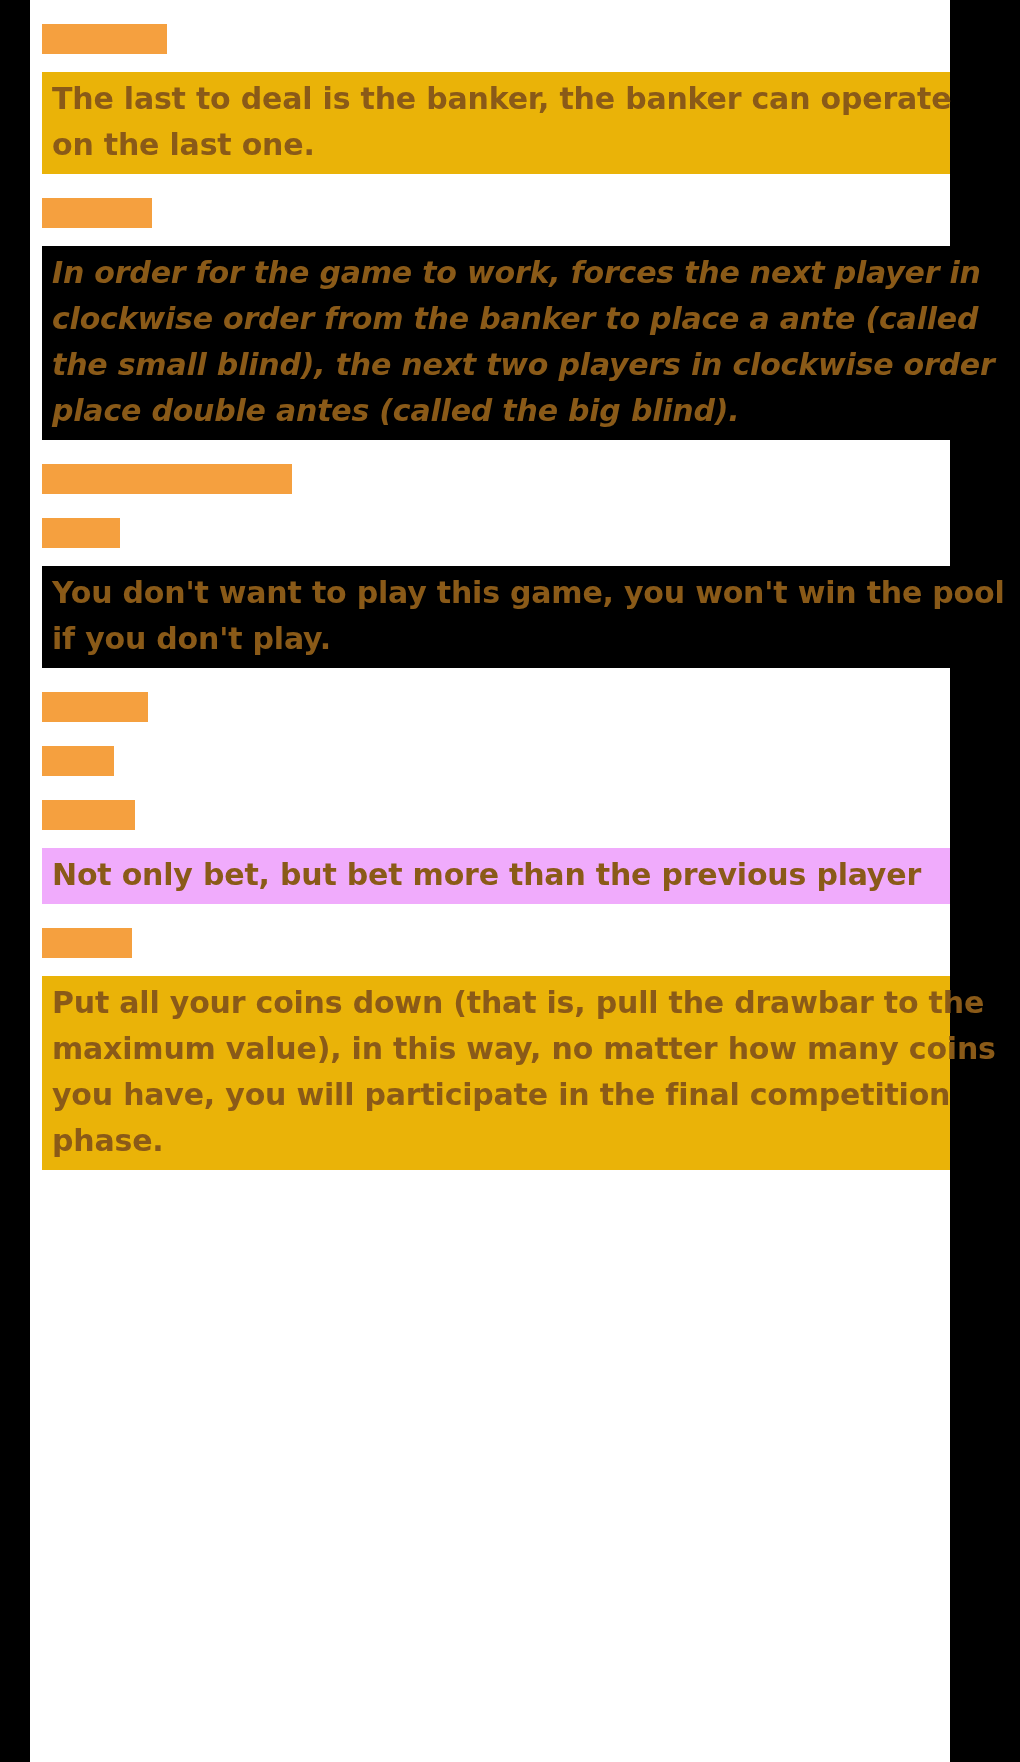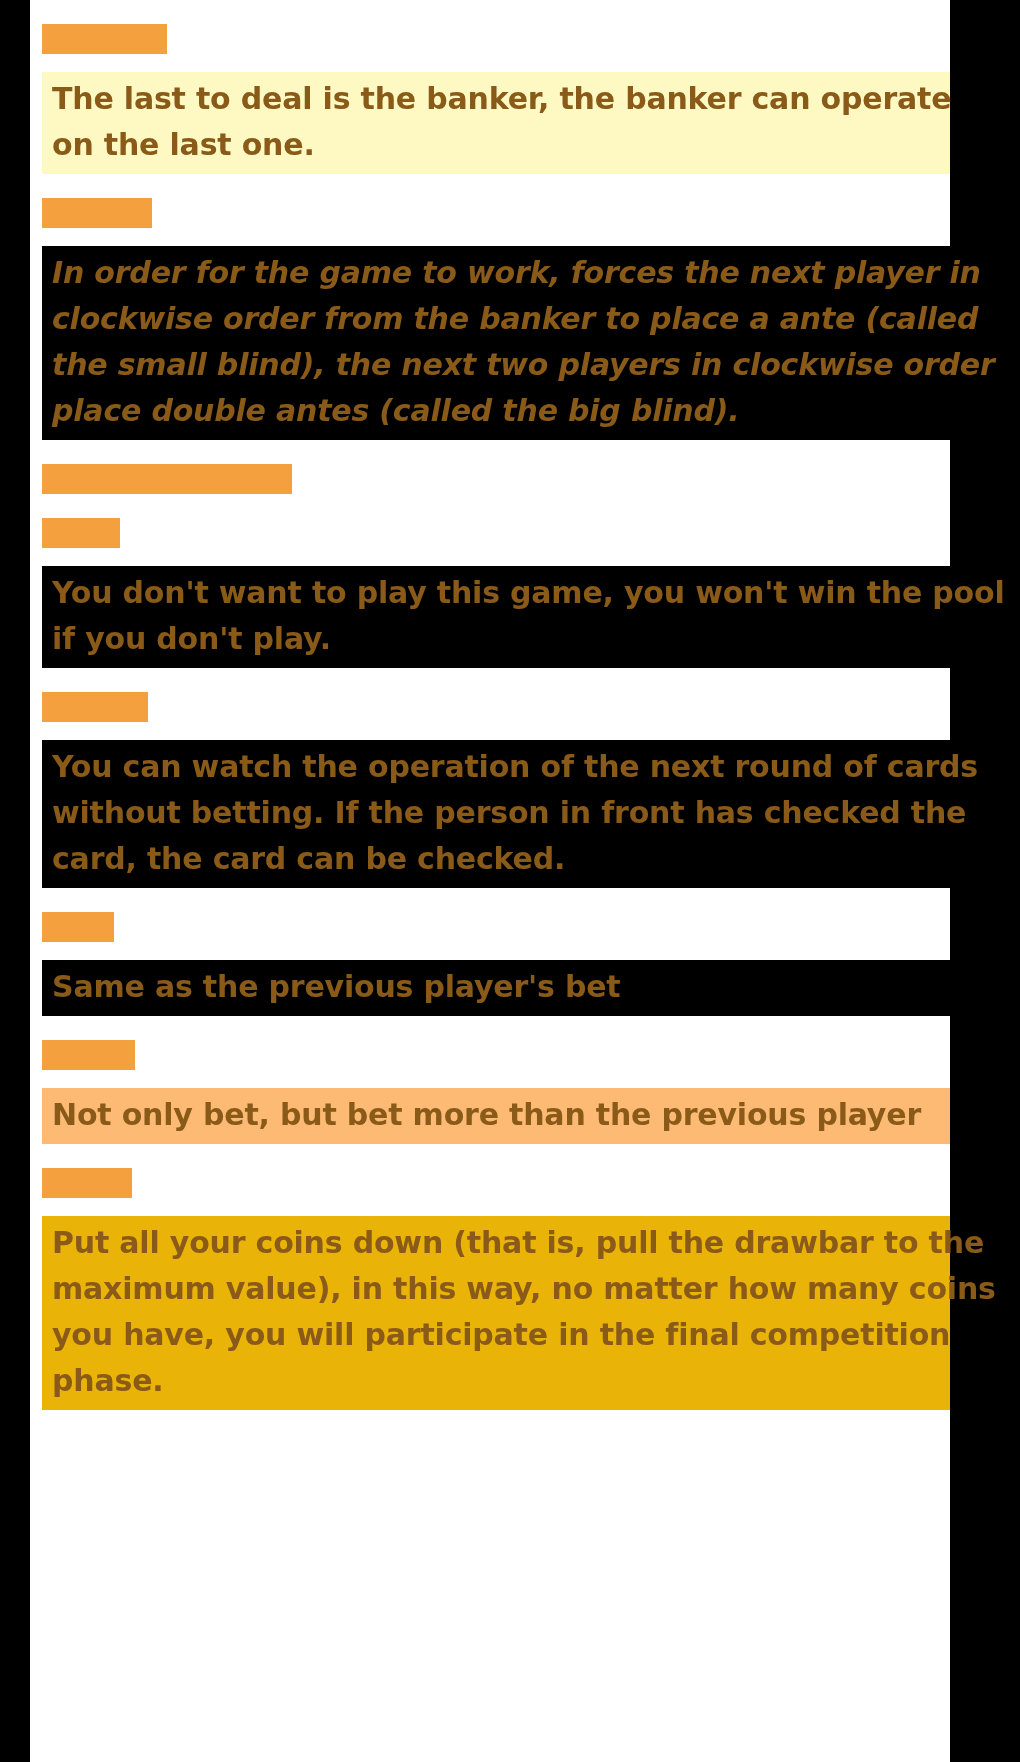--- a/index.html
+++ b/index.html
@@ -64,21 +64,21 @@
 </style>
 </head>
 <body>
 
 <div class="page">
   <div class="sections" id="sections">
       <div class="section">
         <div class="heading-bar" style="width: 125px; background: rgb(245, 160, 63);">
           <span class="heading-text">Banker</span>
         </div>
-        <div class="body-block" style="background: #fef9c3;">
+        <div class="body-block" style="background: #eab308;">
           <span class="body-text" style="color: rgb(138, 90, 24);">The last to deal is the banker, the banker can operate</span>
           <span class="body-text" style="color: rgb(138, 90, 24);">on the last one.</span>
         </div>
       </div>
       <div class="section">
         <div class="heading-bar" style="width: 110px; background: rgb(245, 160, 63);">
           <span class="heading-text">Blinds</span>
         </div>
         <div class="body-block" style="background: rgb(0, 0, 0); font-style: italic;">
           <span class="body-text" style="color: rgb(138, 90, 24);">In order for the game to work, forces the next player in</span>
@@ -98,39 +98,31 @@
         </div>
         <div class="body-block" style="background: rgb(0, 0, 0);">
           <span class="body-text" style="color: rgb(138, 90, 24);">You don't want to play this game, you won't win the pool</span>
           <span class="body-text" style="color: rgb(138, 90, 24);">if you don't play.</span>
         </div>
       </div>
       <div class="section">
         <div class="heading-bar" style="width: 106px; background: rgb(245, 160, 63);">
           <span class="heading-text">Check</span>
         </div>
-        <div class="body-block" style="background: rgb(0, 0, 0);">
-          <span class="body-text" style="color: rgb(138, 90, 24);">You can watch the operation of the next round of cards</span>
-          <span class="body-text" style="color: rgb(138, 90, 24);">without betting. If the person in front has checked the</span>
-          <span class="body-text" style="color: rgb(138, 90, 24);">card, the card can be checked.</span>
-        </div>
       </div>
       <div class="section">
         <div class="heading-bar" style="width: 72px; background: rgb(245, 160, 63);">
           <span class="heading-text">Call</span>
-        </div>
-        <div class="body-block" style="background: rgb(0, 0, 0);">
-          <span class="body-text" style="color: rgb(138, 90, 24);">Same as the previous player's bet</span>
         </div>
       </div>
       <div class="section">
         <div class="heading-bar" style="width: 93px; background: rgb(245, 160, 63);">
           <span class="heading-text">Raise</span>
         </div>
-        <div class="body-block" style="background: #fdba74;">
+        <div class="body-block" style="background: #f0abfc;">
           <span class="body-text" style="color: rgb(138, 90, 24);">Not only bet, but bet more than the previous player</span>
         </div>
       </div>
       <div class="section">
         <div class="heading-bar" style="width: 90px; background: rgb(245, 160, 63);">
           <span class="heading-text">All in</span>
         </div>
         <div class="body-block" style="background: #eab308;">
           <span class="body-text" style="color: rgb(138, 90, 24);">Put all your coins down (that is, pull the drawbar to the</span>
           <span class="body-text" style="color: rgb(138, 90, 24);">maximum value), in this way, no matter how many coins</span>

